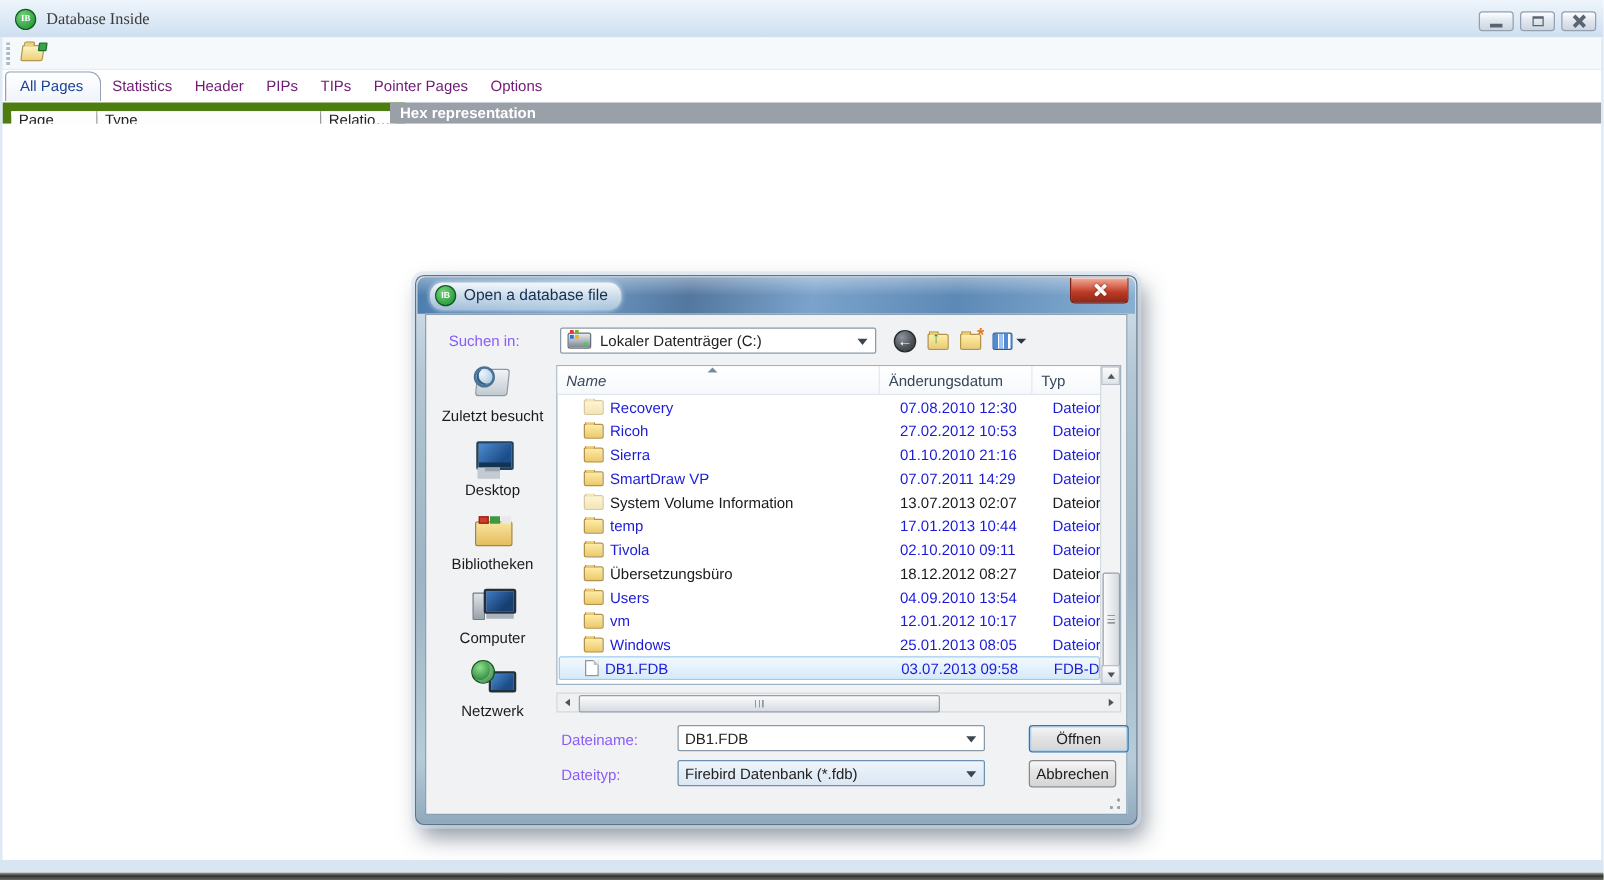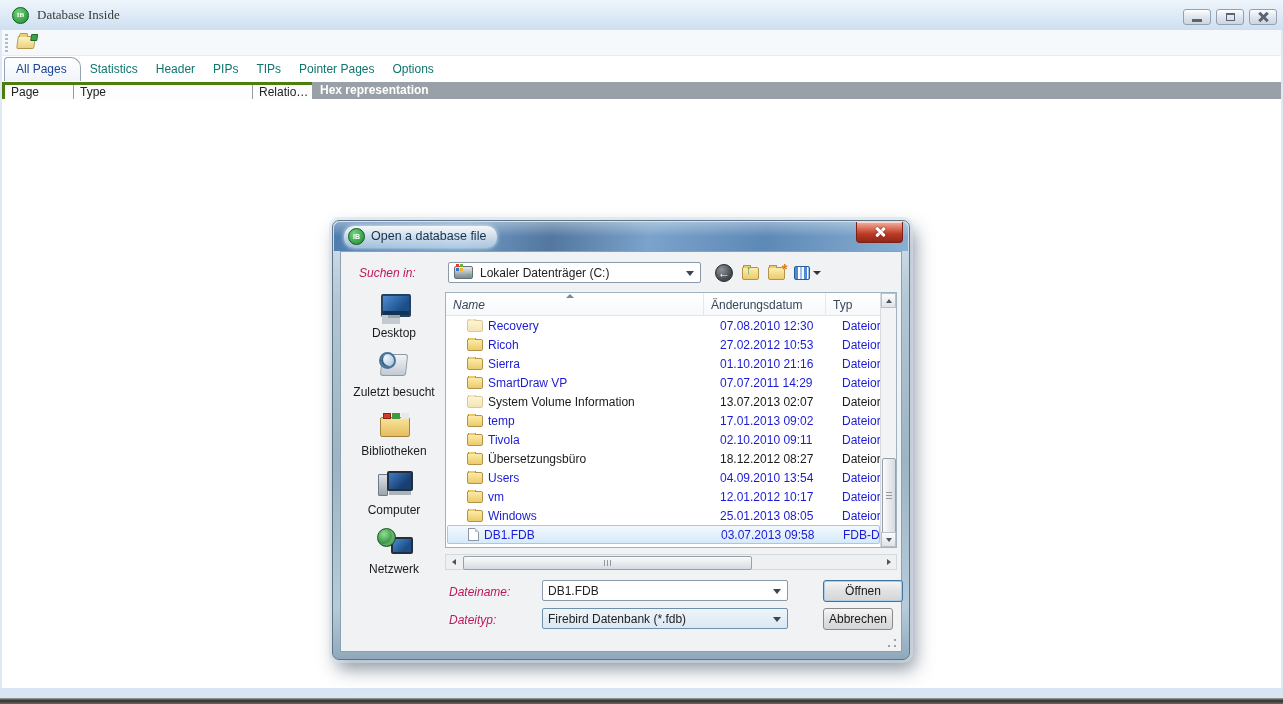--- a/index.html
+++ b/index.html
@@ -27,26 +27,26 @@
     border-bottom:1px solid #e8edf2;display:flex;align-items:center;box-sizing:border-box;}
   .grip{width:3px;height:18px;margin-left:5px;background:repeating-linear-gradient(#aebbc7 0 2px,#f6f9fc 2px 4px);}
   .tbtn{margin-left:7px;width:22px;height:20px;display:flex;align-items:center;justify-content:center;}
   .icon-openfolder{position:relative;width:16px;height:11px;background:linear-gradient(#fdf3c2,#ecd17c);
     border:1px solid #b4954c;border-radius:1px 2px 2px 2px;transform:skewX(-8deg);}
   .icon-openfolder::before{content:'';position:absolute;top:-4px;left:0;width:7px;height:3px;
     background:#ecd17c;border:1px solid #b4954c;border-bottom:none;border-radius:2px 2px 0 0;}
   .icon-openfolder::after{content:'';position:absolute;right:-3px;top:-3px;width:5px;height:5px;background:#3aa34a;border:1px solid #1d6c2b;border-radius:1px;}
 
   .mw-tabs{position:absolute;left:4px;top:57px;height:24px;display:flex;align-items:flex-end;}
-  .tab{padding:4px 9px 5px 9px;color:#0f766e;white-space:nowrap;}
+  .tab{padding:4px 9px 5px 9px;color:#701a75;white-space:nowrap;}
   .tab.selected{border:1px solid #93a2b6;border-bottom:none;border-radius:4px 10px 0 0;
     background:linear-gradient(#ffffff,#f0f4f9);color:#1c4496;padding:4px 13px 5px 11px;}
 
   .mw-gridhead{position:absolute;left:2px;top:82px;right:2px;height:17px;}
-  .cols{position:absolute;left:0;top:0;height:17px;display:flex;border:3px solid #4d7c0f;box-sizing:border-box;background:#fdfdfd;justify-content:space-between;}
+  .cols{position:absolute;left:0;top:0;height:17px;display:flex;border:7px solid #4d7c0f;box-sizing:border-box;background:#fdfdfd;justify-content:space-between;}
   .colcell{height:15px;line-height:15px;padding-left:6px;box-sizing:border-box;border-right:1px solid #9a9a9a;background:#fdfdfd;overflow:hidden;white-space:nowrap;}
   .colcell:nth-child(1){width:69px;}
   .colcell:nth-child(2){width:179px;}
   .colcell:nth-child(3){width:60px;border-right:none;}
   .hexbar{position:absolute;left:310px;right:0;top:0;height:17px;line-height:17px;
     background:var(--hex-panel-bg,#9aa0a8);color:#fff;font-weight:bold;padding-left:8px;}
   .mw-content{position:absolute;left:2px;top:99px;right:2px;height:589px;background:#fff;}
   .side-strip{position:absolute;top:30px;bottom:16px;width:2px;background:#dde9f4;}
   .mw-bottomedge{position:absolute;left:0;right:0;top:688px;height:10px;background:#d8e5f2;}
   .screen-bottom-strip{position:absolute;left:0;right:0;top:698px;height:6px;
@@ -68,21 +68,21 @@
     border:1px solid #7e2014;border-top:none;border-radius:0 0 4px 4px;
     background:linear-gradient(#f0b3a2,#d96a54 35%,#bb3a25 60%,#8f2718);
     display:flex;align-items:center;justify-content:center;box-shadow:inset 0 1px 0 rgba(255,255,255,.55);}
   .g-closew{position:relative;width:11px;height:10px;}
   .g-closew::before,.g-closew::after{content:'';position:absolute;left:4.5px;top:-1px;width:2.6px;height:12px;background:#fff;border-radius:1px;box-shadow:0 0 2px rgba(80,0,0,.6);}
   .g-closew::before{transform:rotate(45deg);} .g-closew::after{transform:rotate(-45deg);}
 
   .dlg-body{position:absolute;left:7px;top:30px;width:562px;height:401px;background:#f0f2f4;
     border:1px solid #8ba0b1;box-sizing:border-box;}
 
-  .lbl{position:absolute;color:#be185d;font-style:italic;}
+  .lbl{position:absolute;color:#8b5cf6;}
   .combo{position:absolute;height:21px;background:#fff;border:1px solid #8родa;border:1px solid #8a9aa8;border-radius:2px;
     box-sizing:border-box;display:flex;align-items:center;padding-left:5px;overflow:hidden;white-space:nowrap;}
   .combo .carrow{position:absolute;right:6px;top:8px;width:0;height:0;border-left:4px solid transparent;border-right:4px solid transparent;border-top:5px solid #3c4650;}
   .combo.focused{background:linear-gradient(#eef4fa,#dbe7f3);border-color:#6f90ad;}
   .disk-icon{position:relative;width:17px;height:11px;margin-right:7px;flex:0 0 auto;
     background:linear-gradient(#e8ecf0,#9ba4ad 70%,#7d878f);border:1px solid #667079;border-radius:2px;}
   .disk-icon::before{content:'';position:absolute;left:1px;top:-3px;width:3px;height:3px;background:#e23b2b;
     box-shadow:4px 0 0 #6fb33a,0 4px 0 #2d74cd,4px 4px 0 #efb22b;}
   .disk-icon::after{content:'';position:absolute;right:2px;bottom:2px;width:3px;height:2px;background:#44d04e;}
 
@@ -273,26 +273,26 @@
             <span class="ov-new">*</span>
           </span>
       </div>
       <div class="navbtn" style="left:450px;width:32px;">
         <span class="i-views"></span>
         <span class="views-caret"></span>
       </div>
 
       <div class="places">
           <div class="place">
+            <span class="picon pi-recent-places"></span>
+            <span class="plabel">Zuletzt besucht</span>
+          </div>
+          <div class="place">
             <span class="picon pi-desktop"></span>
             <span class="plabel">Desktop</span>
-          </div>
-          <div class="place">
-            <span class="picon pi-recent-places"></span>
-            <span class="plabel">Zuletzt besucht</span>
           </div>
           <div class="place">
             <span class="picon pi-libraries"></span>
             <span class="plabel">Bibliotheken</span>
           </div>
           <div class="place">
             <span class="picon pi-computer"></span>
             <span class="plabel">Computer</span>
           </div>
           <div class="place">
@@ -346,21 +346,21 @@
                 <span>System Volume Information</span>
               </span>
               <span class="cell-date">13.07.2013 02:07</span>
               <span class="cell-type">Dateiordner</span>
             </div>
             <div class="frow blue">
               <span class="cell-name">
                 <span class="ficon folder"></span>
                 <span>temp</span>
               </span>
-              <span class="cell-date">17.01.2013 09:02</span>
+              <span class="cell-date">17.01.2013 10:44</span>
               <span class="cell-type">Dateiordner</span>
             </div>
             <div class="frow blue">
               <span class="cell-name">
                 <span class="ficon folder"></span>
                 <span>Tivola</span>
               </span>
               <span class="cell-date">02.10.2010 09:11</span>
               <span class="cell-type">Dateiordner</span>
             </div>

